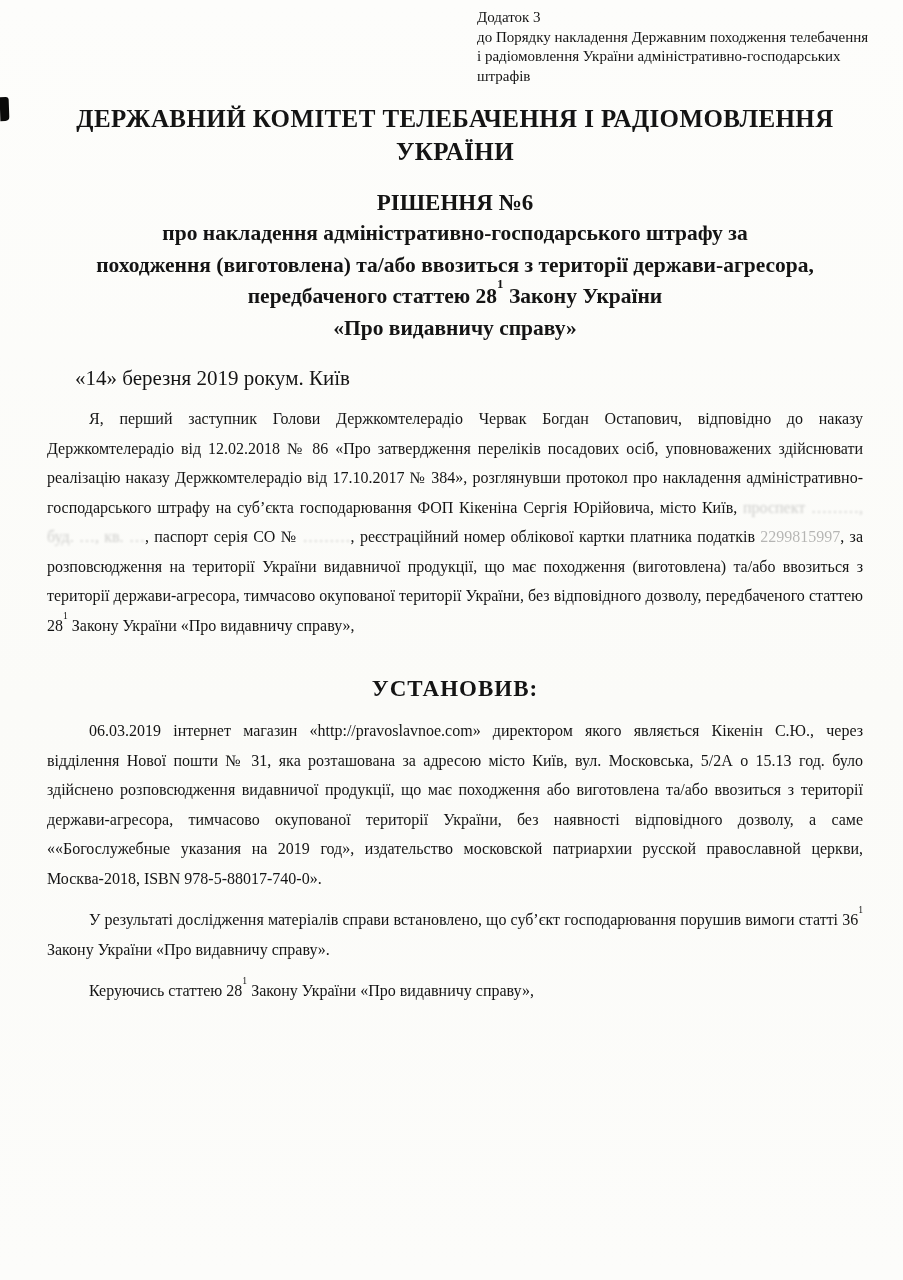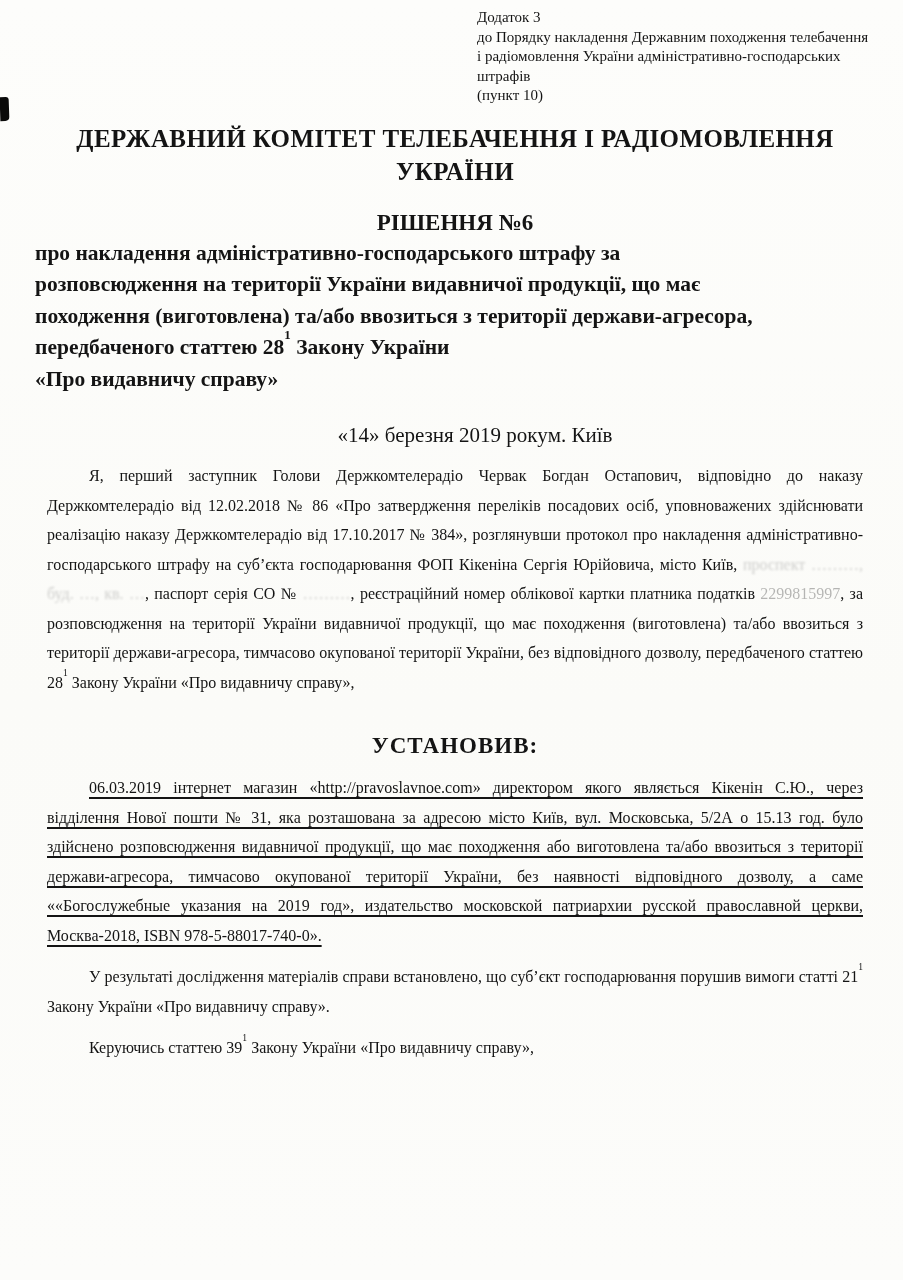--- a/index.html
+++ b/index.html
@@ -30,44 +30,44 @@
     font-size:25px;line-height:33px;
     letter-spacing:.4px;
   }
   .decision-title{
     margin-top:20px;
     text-align:center;
     font-weight:bold;
     font-size:23px;line-height:30px;
   }
   .subtitle{
+    text-align:center;
     font-weight:bold;
     font-size:21.5px;line-height:31.5px;
   }
   .date-row{
-    margin-top:26px;
-    display:flex;justify-content:center;align-items:baseline;
+    margin-top:20px;
+    display:flex;justify-content:flex-start;align-items:baseline;
     font-size:21px;line-height:28px;
     padding-left:40px;
   }
   p.body{
     margin:12px;
     font-size:16px;line-height:29.5px;
     text-align:justify;
   }
   .indent{text-indent:42px;}
   .preamble{margin-top:28px;}
   .section-heading{
     margin-top:34px;
     text-align:center;font-weight:bold;
     font-size:23px;line-height:30px;letter-spacing:1px;
   }
   .finding{
     margin-top:22px;
-    text-decoration:underline;
     text-decoration-thickness:2px;
     text-underline-offset:4px;
   }
   .conclusion{margin-top:2px;}
   .closing{margin-top:14px;text-align:left;}
   sup.one{
     font-size:60%;
     position:relative;top:-.55em;
     line-height:0;
   }
@@ -84,46 +84,44 @@
 <body>
 
 <div class="page">
 
   <div class="corner-mark"></div>
 
   <div class="annex">
     <div>Додаток 3</div>
     <div>до Порядку накладення Державним походження телебачення</div>
     <div>і радіомовлення України адміністративно-господарських штрафів</div>
-    <div>(пункт 10)</div>
   </div>
 
   <div class="org-title">
     <div>ДЕРЖАВНИЙ КОМІТЕТ ТЕЛЕБАЧЕННЯ І РАДІОМОВЛЕННЯ</div>
     <div>УКРАЇНИ</div>
   </div>
 
   <div class="decision-title">РІШЕННЯ №6</div>
 
   <div class="subtitle">
     <div>про накладення адміністративно-господарського штрафу за</div>
-    <div>розповсюдження на території України видавничої продукції, що має</div>
     <div>походження (виготовлена) та/або ввозиться з території держави-агресора,</div>
     <div><span>передбаченого статтею 28</span><sup class="one">1</sup><span> Закону України</span></div>
     <div>«Про видавничу справу»</div>
   </div>
 
   <div class="date-row">
     <span>«14» березня 2019 року</span>
     <span>м. Київ</span>
   </div>
 
   <p class="body indent preamble"><span>Я, перший заступник Голови Держкомтелерадіо Червак Богдан Остапович, відповідно до наказу Держкомтелерадіо від 12.02.2018 № 86 «Про затвердження переліків посадових осіб, уповноважених здійснювати реалізацію наказу Держкомтелерадіо від 17.10.2017 № 384», розглянувши протокол про накладення адміністративно-господарського штрафу на суб’єкта господарювання ФОП Кікеніна Сергія Юрійовича, місто Київ, </span><span class="redacted">проспект ………, буд. …, кв. …</span><span>, паспорт серія СО № </span><span class="redacted">………</span><span>, реєстраційний номер облікової картки платника податків </span><span class="redacted-num">2299815997</span><span>, за розповсюдження на території України видавничої продукції, що має походження (виготовлена) та/або ввозиться з території держави-агресора, тимчасово окупованої території України, без відповідного дозволу, передбаченого статтею 28</span><sup class="one">1</sup><span> Закону України «Про видавничу справу»,</span></p>
 
   <div class="section-heading">УСТАНОВИВ:</div>
 
   <p class="body indent finding"><span>06.03.2019 інтернет магазин «http://pravoslavnoe.com» директором якого являється Кікенін С.Ю., через відділення Нової пошти № 31, яка розташована за адресою місто Київ, вул. Московська, 5/2А о 15.13 год. було здійснено розповсюдження видавничої продукції, що має походження або виготовлена та/або ввозиться з території держави-агресора, тимчасово окупованої території України, без наявності відповідного дозволу, а саме ««Богослужебные указания на 2019 год», издательство московской патриархии русской православной церкви, Москва-2018, ISBN 978-5-88017-740-0».</span></p>
 
-  <p class="body indent conclusion"><span>У результаті дослідження матеріалів справи встановлено, що суб’єкт господарювання порушив вимоги статті 21</span><sup class="one">1</sup><span> Закону України «Про видавничу справу».</span></p>
+  <p class="body indent conclusion"><span>У результаті дослідження матеріалів справи встановлено, що суб’єкт господарювання порушив вимоги статті 36</span><sup class="one">1</sup><span> Закону України «Про видавничу справу».</span></p>
 
-  <p class="body indent closing"><span>Керуючись статтею 39</span><sup class="one">1</sup><span> Закону України «Про видавничу справу»,</span></p>
+  <p class="body indent closing"><span>Керуючись статтею 28</span><sup class="one">1</sup><span> Закону України «Про видавничу справу»,</span></p>
 
 </div>
 
 </body></html>

